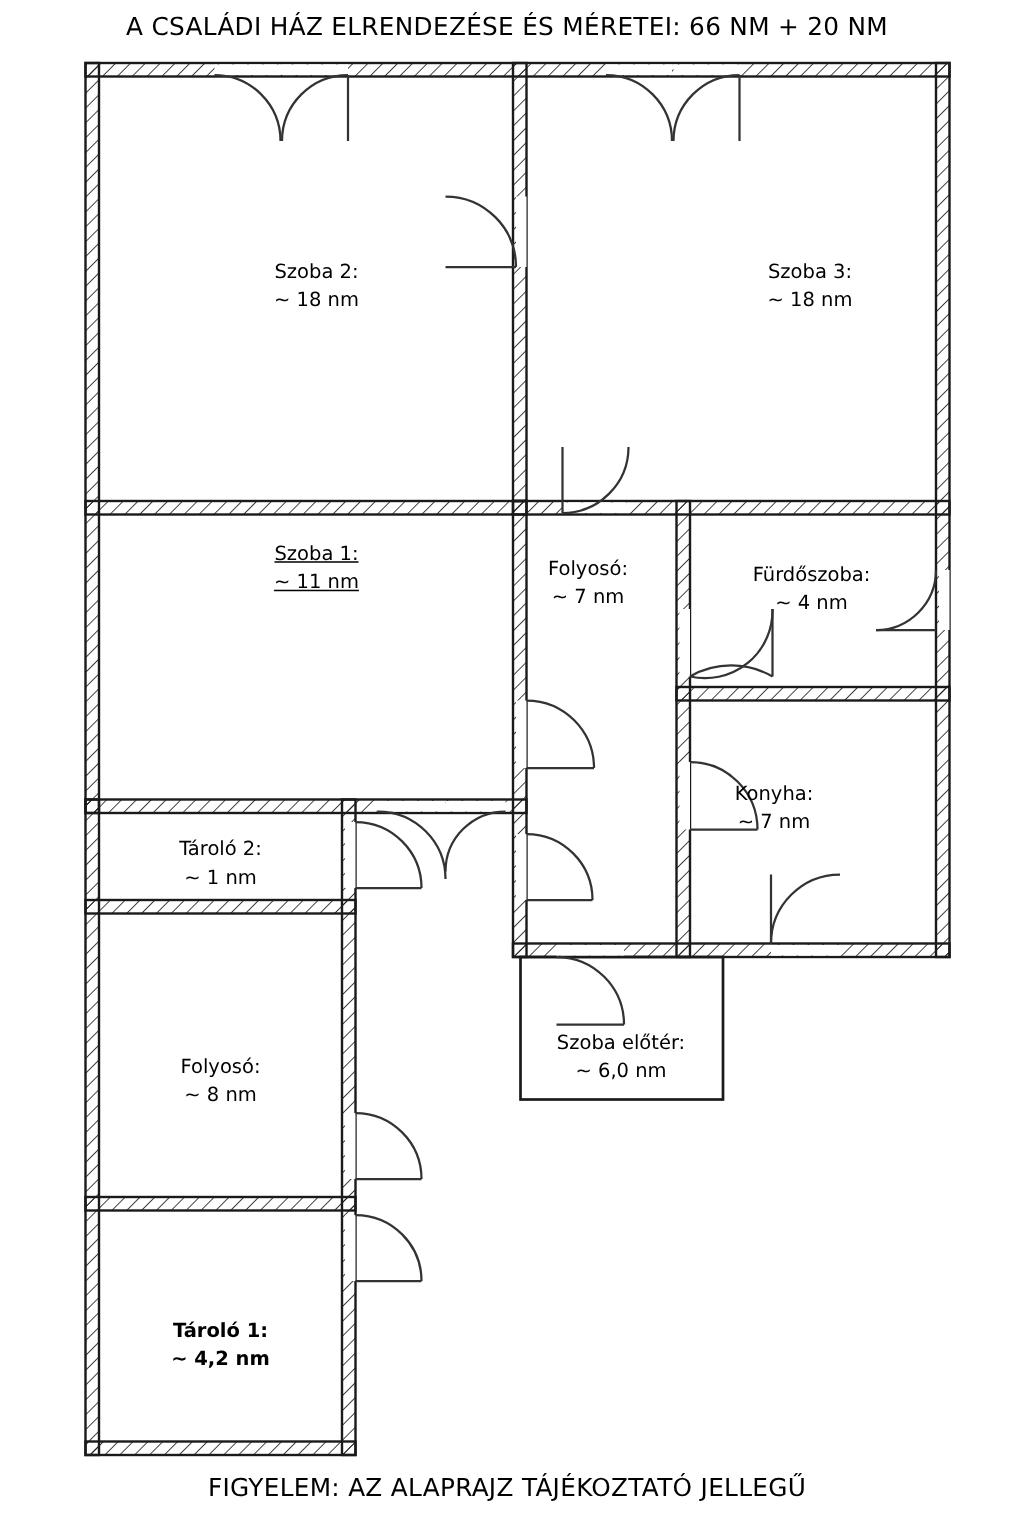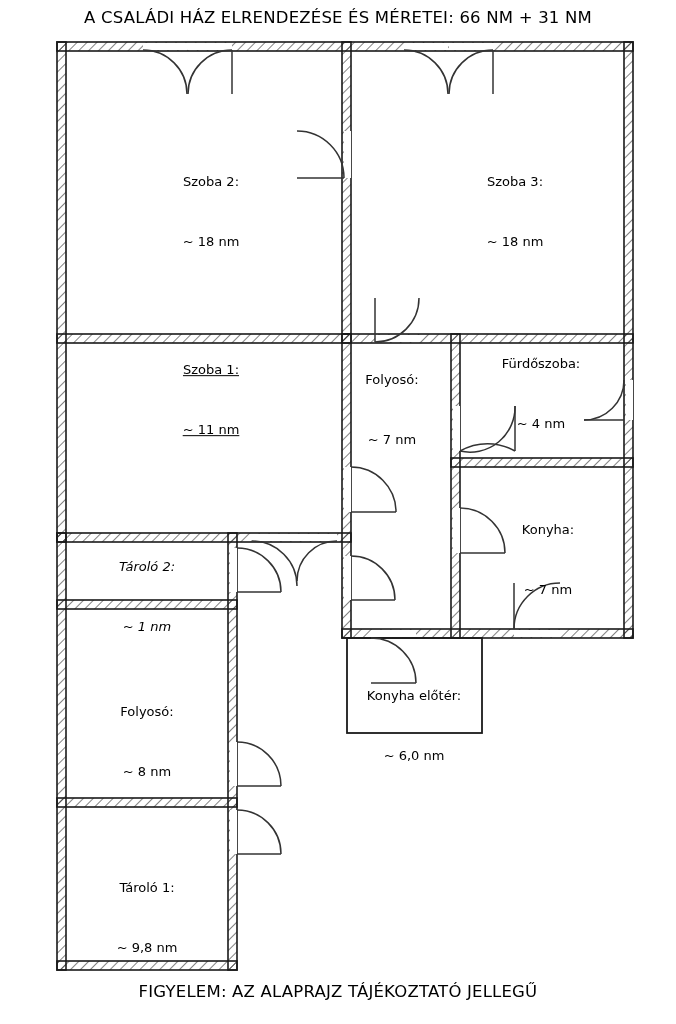--- a/index.html
+++ b/index.html
@@ -49,27 +49,26 @@
   .room-label {
     position: absolute;
     text-align: center;
     font-size: 13px;
     line-height: 1.45;
     white-space: nowrap;
     transform: translate(-50%, -50%);
   }
   .room-label .ln {
     display: block;
-    margin-top: 41px;
   }
 </style>
 </head>
 <body>
 
-<div class="title">A CSALÁDI HÁZ ELRENDEZÉSE ÉS MÉRETEI: 66 NM + 31 NM</div>
+<div class="title">A CSALÁDI HÁZ ELRENDEZÉSE ÉS MÉRETEI: 66 NM + 20 NM</div>
 
 <svg id="floorplan" viewBox="0 0 676 1024" xmlns="http://www.w3.org/2000/svg">
   <defs>
     <pattern id="hatch" width="7" height="7" patternTransform="rotate(45)" patternUnits="userSpaceOnUse">
       <line x1="0" y1="0" x2="0" y2="7" stroke="#1a1a1a" stroke-width="1.1"></line>
     </pattern>
   </defs>
 
   <g fill="url(#hatch)" stroke="#1a1a1a" stroke-width="1.6">
 
@@ -195,58 +194,58 @@
     <path d="M 237 810 A 44 44 0 0 1 281 854"></path>
     <line x1="237" y1="854" x2="281" y2="854"></line>
   </g>
 </svg>
 
 <div class="room-label" style="left:211px; top:192px;">
   <span class="ln">Szoba 2:</span>
   <span class="ln">~ 18 nm</span>
 </div>
 
-<div class="room-label" style="left:515px; top:192px;">
+<div class="room-label" style="left:540px; top:192px;">
   <span class="ln">Szoba 3:</span>
   <span class="ln">~ 18 nm</span>
 </div>
 
 <div class="room-label" style="left:211px; top:380px;text-decoration:underline;">
   <span class="ln">Szoba 1:</span>
   <span class="ln">~ 11 nm</span>
 </div>
 
 <div class="room-label" style="left:392px; top:390px;">
   <span class="ln">Folyosó:</span>
   <span class="ln">~ 7 nm</span>
 </div>
 
-<div class="room-label" style="left:541px; top:374px;text-align:center;">
+<div class="room-label" style="left:541px; top:394px;text-align:center;">
   <span class="ln">Fürdőszoba:</span>
   <span class="ln">~ 4 nm</span>
 </div>
 
-<div class="room-label" style="left:548px; top:540px;">
+<div class="room-label" style="left:516px; top:540px;">
   <span class="ln">Konyha:</span>
   <span class="ln">~ 7 nm</span>
 </div>
 
-<div class="room-label" style="left:147px; top:577px;font-style:italic;">
+<div class="room-label" style="left:147px; top:577px;">
   <span class="ln">Tároló 2:</span>
   <span class="ln">~ 1 nm</span>
 </div>
 
 <div class="room-label" style="left:147px; top:722px;">
   <span class="ln">Folyosó:</span>
   <span class="ln">~ 8 nm</span>
 </div>
 
-<div class="room-label" style="left:147px; top:898px;">
+<div class="room-label" style="left:147px; top:898px;font-weight:bold;">
   <span class="ln">Tároló 1:</span>
-  <span class="ln">~ 9,8 nm</span>
+  <span class="ln">~ 4,2 nm</span>
 </div>
 
 <div class="room-label" style="left:414px; top:706px;">
-  <span class="ln">Konyha előtér:</span>
+  <span class="ln">Szoba előtér:</span>
   <span class="ln">~ 6,0 nm</span>
 </div>
 
 <div class="footer">FIGYELEM: AZ ALAPRAJZ TÁJÉKOZTATÓ JELLEGŰ</div>
 
 </body></html>

